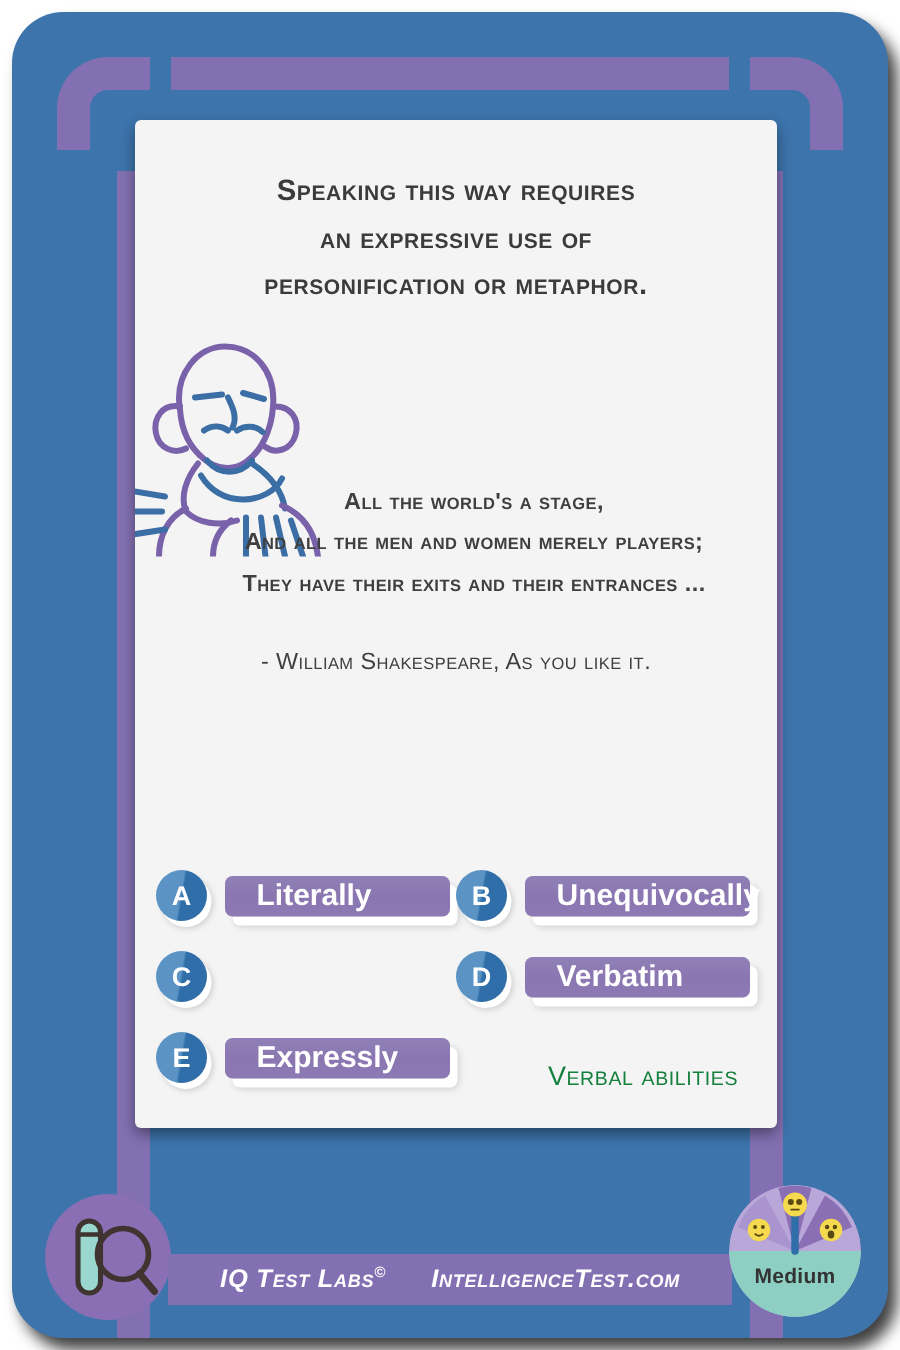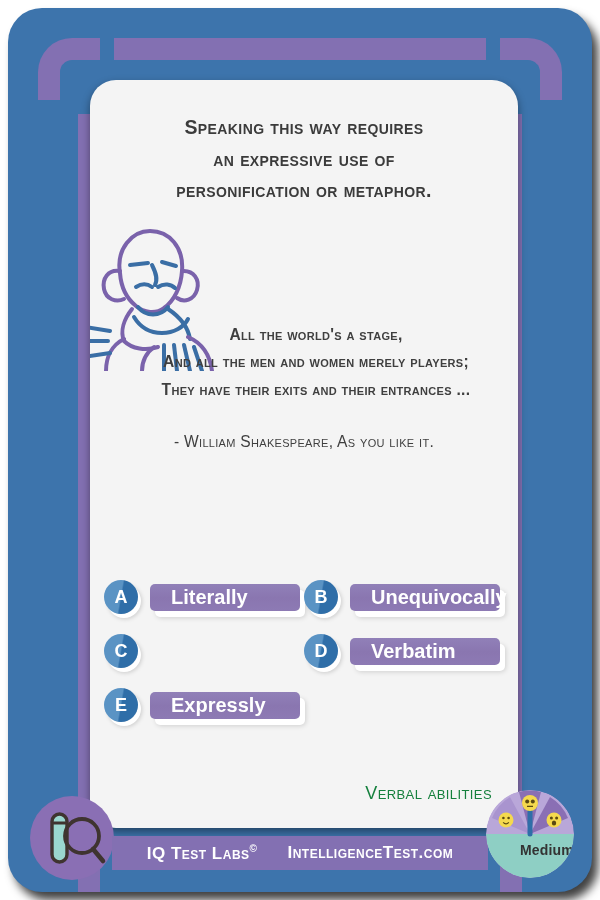--- a/index.html
+++ b/index.html
@@ -51,23 +51,23 @@
   #deco-left-stripe { left: 70px; top: 106px; width: 22px; bottom: 0; }
   
   #deco-right-stripe { right: 70px; top: 106px; width: 22px; bottom: 0; }
 
   
   #question-card {
     position: absolute;
     left: 82px;
     top: 72px;
     width: 428px;
-    height: 748px;
+    height: 672px;
     background: #f4f4f4;
-    border-radius: 26px;
+    border-radius: 4px;
     box-shadow: 0 4px 9px rgba(0,0,0,0.42);
     overflow: hidden;
   }
 
   
   #question-stem {
     margin: 32px 18px 0 18px;
     text-align: center;
     font-size: 19.5px;
     font-variant: small-caps;
@@ -191,20 +191,21 @@
     justify-content: center;
     gap: 30px;
   }
   .footer-text {
     color: #ffffff;
     font-size: 17px;
     font-variant: small-caps;
     letter-spacing: 0.5px;
     font-weight: bold;
     white-space: nowrap;
+    font-style: italic;
   }
   .footer-text sup { font-size: 10px; vertical-align: super; }
 
   #brand-logo {
     position: absolute;
     left: 22px;
     bottom: 12px;
     width: 84px; height: 84px;
     border-radius: 50%;
     background: #8a6fb4;
@@ -214,21 +215,21 @@
     right: 18px;
     bottom: 14px;
     width: 88px; height: 88px;
     border-radius: 50%;
     overflow: hidden;
   }
   #difficulty-label {
     position: absolute;
     left: 0; right: 0;
     top: 52px;
-    text-align: right;
+    text-align: center;
     font-size: 14px;
     font-weight: bold;
     color: #333333;
     letter-spacing: 0.2px;
   }
 </style>
 </head>
 <body>
 
 <div id="card-frame">

